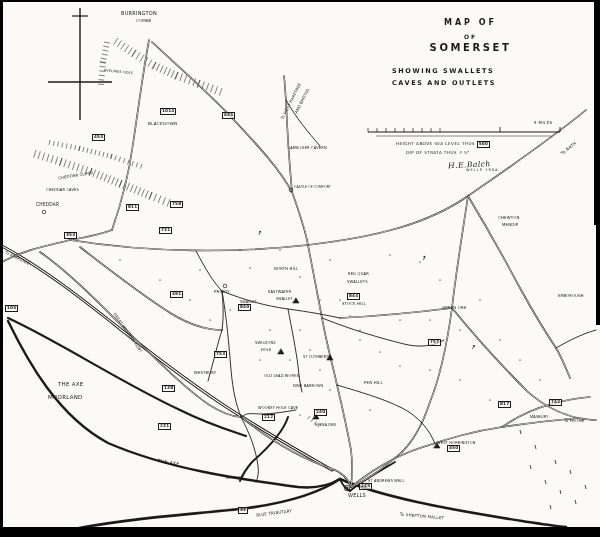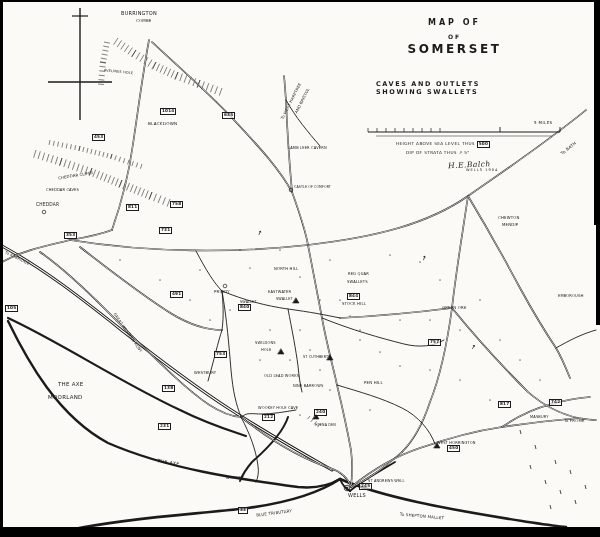--- a/index.html
+++ b/index.html
@@ -3,26 +3,26 @@
 <meta charset="utf-8">
 <style>
   html,body{margin:0;padding:0;background:#d8d8d8;}
   .wrap{position:relative;width:600px;height:537px;background:#fbfaf6;overflow:hidden;
         font-family:"DejaVu Sans",sans-serif;color:#1b1b1b;}
   svg{position:absolute;left:0;top:0;}
   .lbl{position:absolute;white-space:nowrap;letter-spacing:.45px;font-weight:500;
        transform-origin:0 0;color:#1b1b1b;}
   .hbox{position:absolute;border:.8px solid #1b1b1b;font-size:4.2px;line-height:1.15;
         padding:0 1px;background:rgba(255,255,255,.65);font-weight:600;letter-spacing:.2px;}
-  #title-block{position:absolute;left:362px;top:18px;width:185px;text-align:center;}
+  #title-block{position:absolute;left:378px;top:18px;width:185px;text-align:center;}
   #title-block .tl{display:block;font-weight:600;}
   .t0{font-size:8px;letter-spacing:3px;margin-bottom:6px;}
   .t1{font-size:7.5px;letter-spacing:1.6px;margin-bottom:3px;}
   .t2{font-size:6px;letter-spacing:2px;margin-bottom:2px;}
-  .t3{font-size:12px;letter-spacing:2.6px;margin-bottom:24px;}
+  .t3{font-size:10px;letter-spacing:2.6px;margin-bottom:14px;}
   .t4{font-size:6.5px;letter-spacing:1.6px;margin-bottom:4px;text-align:left;padding-left:14px;}
   .t5{font-size:6.5px;letter-spacing:1.6px;text-align:left;padding-left:14px;}
   #legend{position:absolute;left:396px;top:141px;width:180px;font-size:4.2px;letter-spacing:.4px;}
   #legend .lg-line{margin-bottom:2.5px;}
   .sig{font-family:"DejaVu Serif",serif;font-style:italic;font-size:7.5px;letter-spacing:.5px;
        display:block;margin:2px 0 0 52px;transform:rotate(-3deg);}
   .pd{display:block;font-size:3.6px;letter-spacing:1px;margin:1px 0 0 70px;}
   .scale-lbl{position:absolute;left:534px;top:120px;font-size:4px;letter-spacing:.4px;}
   .dip{position:absolute;font-size:6px;transform-origin:0 0;font-weight:700;}
 </style>
@@ -294,22 +294,22 @@
         <rect x="0" y="527" width="600" height="10" fill="#000000"></rect>
         <rect x="594" y="0" width="6" height="225" fill="#000000"></rect>
         <rect x="596" y="225" width="4" height="100" fill="#000000"></rect>
       </g>
     </svg>
 
   <div id="title-block">
       <span class="tl t0">MAP OF</span>
       <span class="tl t2">OF</span>
       <span class="tl t3">SOMERSET</span>
+      <span class="tl t4">SHOWING SWALLETS</span>
       <span class="tl t5">CAVES AND OUTLETS</span>
-      <span class="tl t4">SHOWING SWALLETS</span>
     </div>
 
   <span class="scale-lbl">5 MILES</span>
 
   <div id="legend">
     <div class="lg-line">
       <span>HEIGHT ABOVE SEA LEVEL THUS</span>
       <span class="hbox" style="position:static;display:inline-block;">500</span>
     </div>
     <div class="lg-line" style="padding-left:10px;">

